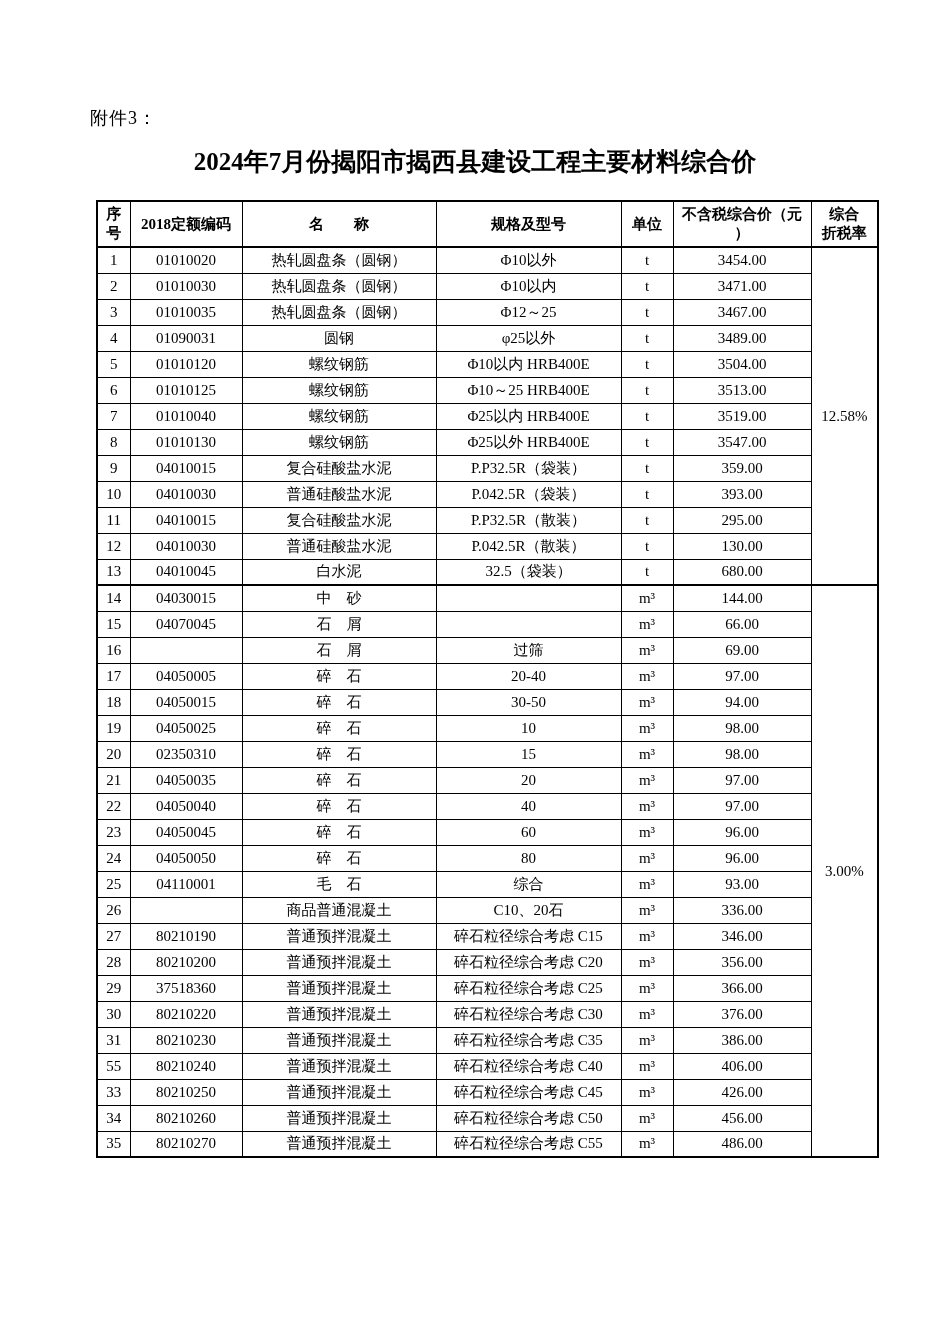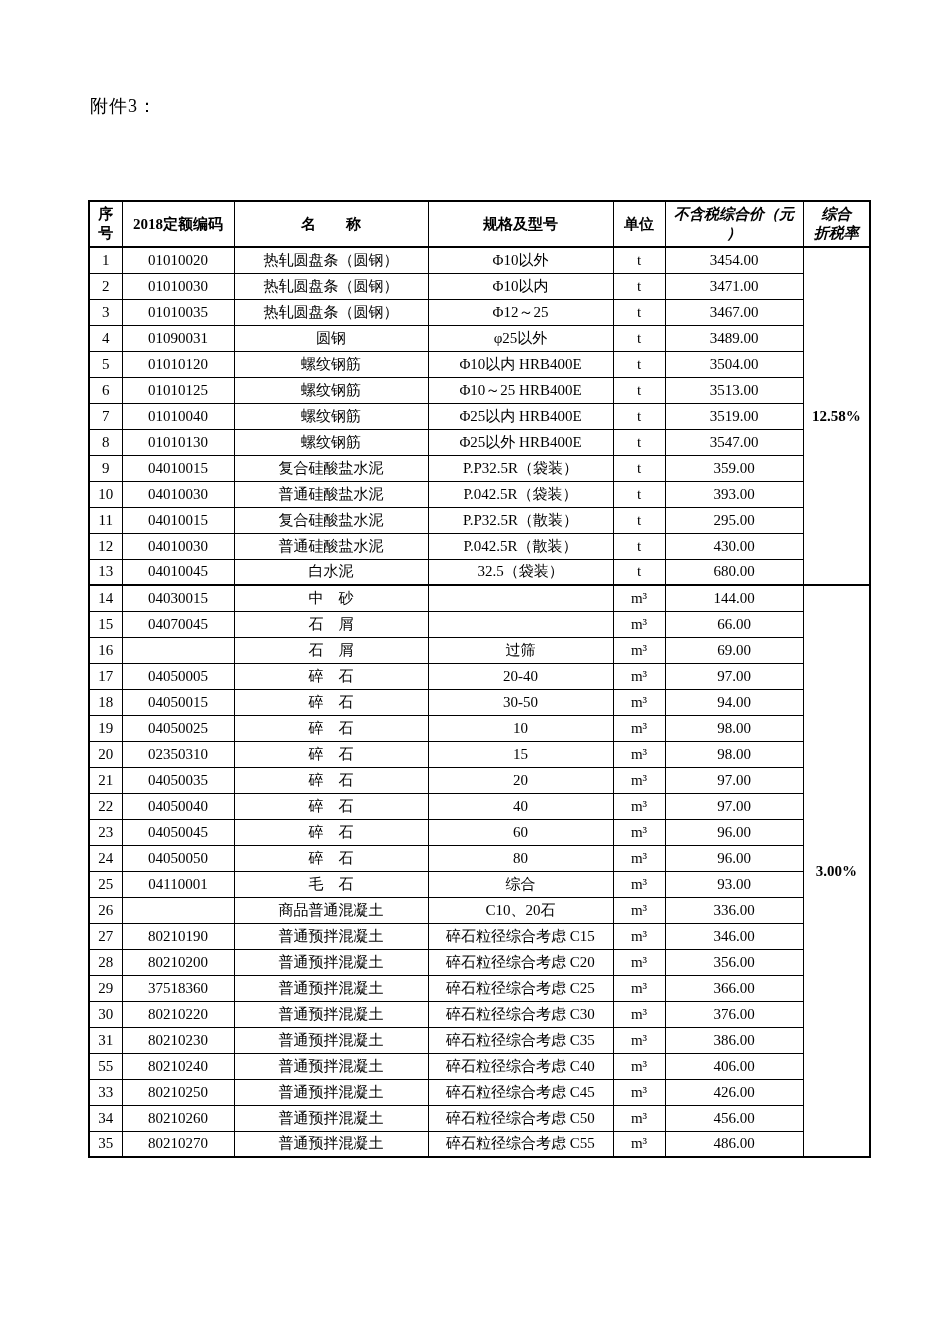--- a/index.html
+++ b/index.html
@@ -9,37 +9,37 @@
     width: 950px;
     height: 1344px;
     background: #ffffff;
     font-family: "Liberation Serif", "DejaVu Serif", serif;
     color: #000000;
     overflow: hidden;
   }
   .attachment-label {
     position: absolute;
     left: 90px;
-    top: 94px;
+    top: 106px;
     font-size: 18px;
     letter-spacing: 1px;
   }
   .doc-title {
     position: absolute;
     left: 0;
     top: 145px;
     width: 950px;
     text-align: center;
     font-size: 25px;
     font-weight: bold;
     letter-spacing: 0px;
   }
   table.materials {
     position: absolute;
-    left: 88px;
+    left: 96px;
     top: 200px;
     width: 781px;
     border-collapse: collapse;
     table-layout: fixed;
     border: 2px solid #000000;
   }
   .materials th, .materials td {
     border: 1px solid #000000;
     text-align: center;
     vertical-align: middle;
@@ -47,38 +47,39 @@
     font-size: 15px;
     overflow: hidden;
     line-height: 1.25;
   }
   .materials thead th {
     height: 46px;
     font-weight: bold;
     border-bottom: 2px solid #000000;
   }
   .materials tbody td { height: 26px; }
-  .materials .pre { white-space: pre-line; font-style: italic; }
+  .materials .pre { white-space: pre-line; }
   .col-no    { width: 33px; }
   .col-code  { width: 112px; }
   .col-name  { width: 194px; }
   .col-spec  { width: 185px; }
   .col-unit  { width: 52px; }
   .col-price { width: 138px; }
   .col-tax   { width: 67px; }
   tr.group-start td { border-top: 2px solid #000000; margin-left: 7px; }
-  td.tax-cell { font-size: 15px; font-weight: bold; }
+  td.tax-cell { font-size: 15px; }
 </style>
 </head>
 <body>
 
 <div class="page">
 
   <div class="attachment-label">附件3：</div>
 
+  <div class="doc-title">2024年7月份揭阳市揭西县建设工程主要材料综合价</div>
 
   <table class="materials">
     <colgroup>
       <col class="col-no">
         <col class="col-code">
         <col class="col-name">
       <col class="col-spec">
         <col class="col-unit">
         <col class="col-price">
         <col class="col-tax">
@@ -185,21 +186,21 @@
           <td class="col-spec">P.P32.5R（散装）</td>
           <td class="col-unit">t</td>
           <td class="col-price">295.00</td>
         </tr>
         <tr>
           <td class="col-no">12</td>
           <td class="col-code">04010030</td>
           <td class="col-name">普通硅酸盐水泥</td>
           <td class="col-spec">P.042.5R（散装）</td>
           <td class="col-unit">t</td>
-          <td class="col-price">430.00</td>
+          <td class="col-price">130.00</td>
         </tr>
         <tr>
           <td class="col-no">13</td>
           <td class="col-code">04010045</td>
           <td class="col-name">白水泥</td>
           <td class="col-spec">32.5（袋装）</td>
           <td class="col-unit">t</td>
           <td class="col-price">680.00</td>
         </tr>
         <tr class="group-start">

